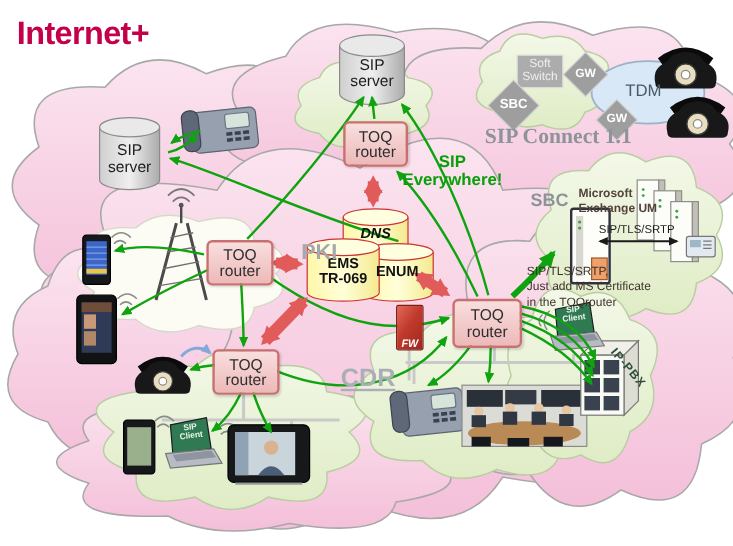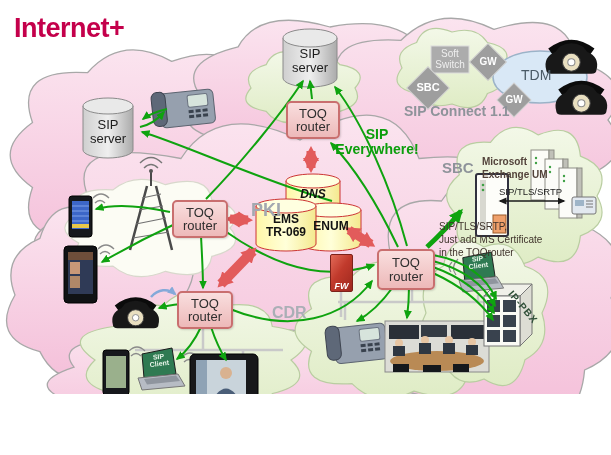--- a/index.html
+++ b/index.html
@@ -1,16 +1,16 @@
 <!DOCTYPE html>
 <html><head>
 <meta charset="utf-8">
 <style>
   html,body{margin:0;padding:0;background:#fff;}
-  #stage{position:relative;width:611px;height:394px;background:#fff;overflow:hidden;
+  #stage{position:relative;width:611px;height:455px;background:#fff;overflow:hidden;
          font-family:"Liberation Sans",sans-serif;}
   #bg{position:absolute;left:0;top:0;}
   .lbl{position:absolute;white-space:pre-line;line-height:1.05;}
   .center{display:flex;align-items:center;justify-content:center;text-align:center;}
   .title{font-size:27px;font-weight:800;color:#C4004B;letter-spacing:-0.5px;}
   .router{position:absolute;border:2px solid #C96F6F;border-radius:5px;
           background:linear-gradient(#F9DEDE,#EDB9B9);color:#2e2e2e;
           font-size:13px;line-height:1.02;box-shadow:1px 1px 2px rgba(0,0,0,.15);}
   .cyl-lbl{color:#1d1d1d;font-size:13px;}
   .ycyl-lbl{color:#111;font-size:12px;font-weight:bold;}
@@ -349,33 +349,33 @@
 router</div>
 <div class="router center" style="left:377px;top:249px;width:54px;height:37px;">TOQ
 router</div>
 
 <div class="lbl ycyl-lbl center" style="left:289px;top:183px;width:48px;height:22px;font-style:italic;">DNS</div>
 <div class="lbl ycyl-lbl center" style="left:258px;top:209px;width:56px;height:34px;">EMS
 TR-069</div>
 <div class="lbl ycyl-lbl center" style="left:303px;top:215px;width:56px;height:22px;">ENUM</div>
 
 <div class="lbl ghost" style="left:251px;top:167px;font-size:18px;">PKI</div>
-<div class="lbl ghost" style="left:272px;top:271px;font-size:16px;color:#AAAFB6;">CDR</div>
+<div class="lbl ghost" style="left:284px;top:271px;font-size:21px;color:#AAAFB6;text-decoration:underline;">CDR</div>
 <div class="lbl center" style="left:325px;top:123px;width:104px;height:38px;font-size:14px;font-weight:bold;color:#0B9E0B;">SIP
 Everywhere!</div>
 
 <div class="fwbox" style="left:330px;top:254px;">FW</div>
 
 <div class="lbl center" style="left:431px;top:46px;width:38px;height:27px;font-size:10px;color:#EFEFEF;">Soft
 Switch</div>
 <div class="lbl center" style="left:408px;top:81px;width:40px;height:14px;font-size:11px;font-weight:bold;color:#fff;">SBC</div>
 <div class="lbl center" style="left:476px;top:56px;width:24px;height:12px;font-size:10px;font-weight:bold;color:#fff;">GW</div>
 <div class="lbl center" style="left:502px;top:94px;width:24px;height:12px;font-size:10px;font-weight:bold;color:#fff;">GW</div>
 <div class="lbl" style="left:521px;top:68px;font-size:14px;color:#4A5A66;">TDM</div>
-<div class="lbl" style="left:404px;top:104px;font-size:14px;font-weight:bold;color:#8E939A;">SIP Connect 1.1</div>
+<div class="lbl" style="left:404px;top:104px;font-size:18px;font-weight:bold;color:#8E939A;font-family:Liberation Serif, serif;">SIP Connect 1.1</div>
 
 <div class="lbl" style="left:482px;top:155px;font-size:10px;font-weight:bold;color:#53433B;line-height:1.3;">Microsoft
 Exchange UM</div>
 <div class="lbl" style="left:499px;top:187px;font-size:9.5px;color:#1d1d1d;">SIP/TLS/SRTP</div>
 <div class="lbl" style="left:442px;top:160px;font-size:15px;font-weight:bold;color:#8E939A;">SBC</div>
 <div class="lbl" style="left:439px;top:220px;font-size:10px;color:#3F332B;line-height:1.3;">SIP/TLS/SRTP,
 Just add MS Certificate
 in the TOQrouter</div>
 
 <div class="lbl" style="left:514px;top:289px;font-size:10px;font-weight:bold;color:#2F4F38;transform:rotate(50deg);transform-origin:left top;letter-spacing:1px;">IP-PBX</div>

